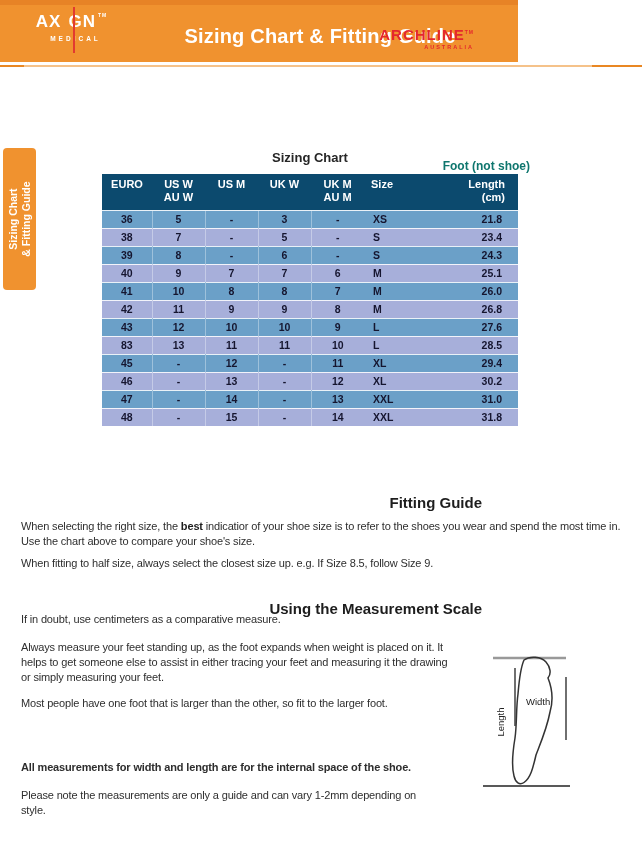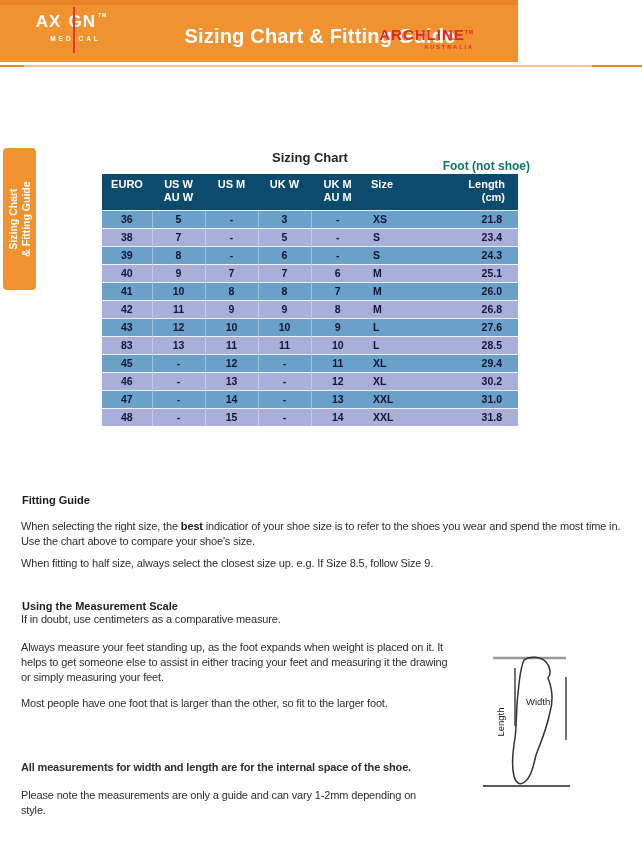--- a/index.html
+++ b/index.html
@@ -54,22 +54,22 @@
   .sizing-table tbody td { height: 18px; font-size: 10.5px; font-weight: bold; color: #15152F;
     text-align: center; border-top: 1px solid rgba(255,255,255,0.85); }
   .sizing-table tbody td.col1, .sizing-table tbody td.col2,
   .sizing-table tbody td.col3, .sizing-table tbody td.col4 { border-left: 1px solid rgba(255,255,255,0.35); }
   .sizing-table tbody td.col5 { text-align: left; padding-left: 9px; }
   .sizing-table tbody td.col6 { text-align: right; padding-right: 16px; }
   .sizing-table tbody tr:nth-child(odd)  td { background: #6BA0C8; }
   .sizing-table tbody tr:nth-child(even) td { background: #A7AFDA; }
 
   
-  .sec-title { position: absolute; left: 22px; width: 460px; text-align: left;
-    font-size: 11px; font-weight: bold; color: #1d1d1d; }
+  .sec-title { position: absolute; left: 22px; width: 460px; text-align: right;
+    font-size: 15px; font-weight: bold; color: #1d1d1d; }
   .t-fitting { top: 494px; }
   .t-measure { top: 589px; margin-top: 11px; }
   p.body { position: absolute; left: 21px; font-size: 11px; line-height: 15px;
     color: #2e2e2e; letter-spacing: -0.15px; }
   p.body strong { font-weight: bold; color: #1c1c1c; }
   .p1 { top: 519px; width: 606px; }
   .p2 { top: 556px; width: 606px; }
   .p3 { top: 612px; width: 606px; }
   .p4 { top: 640px; width: 432px; }
   .p5 { top: 696px; width: 606px; }

